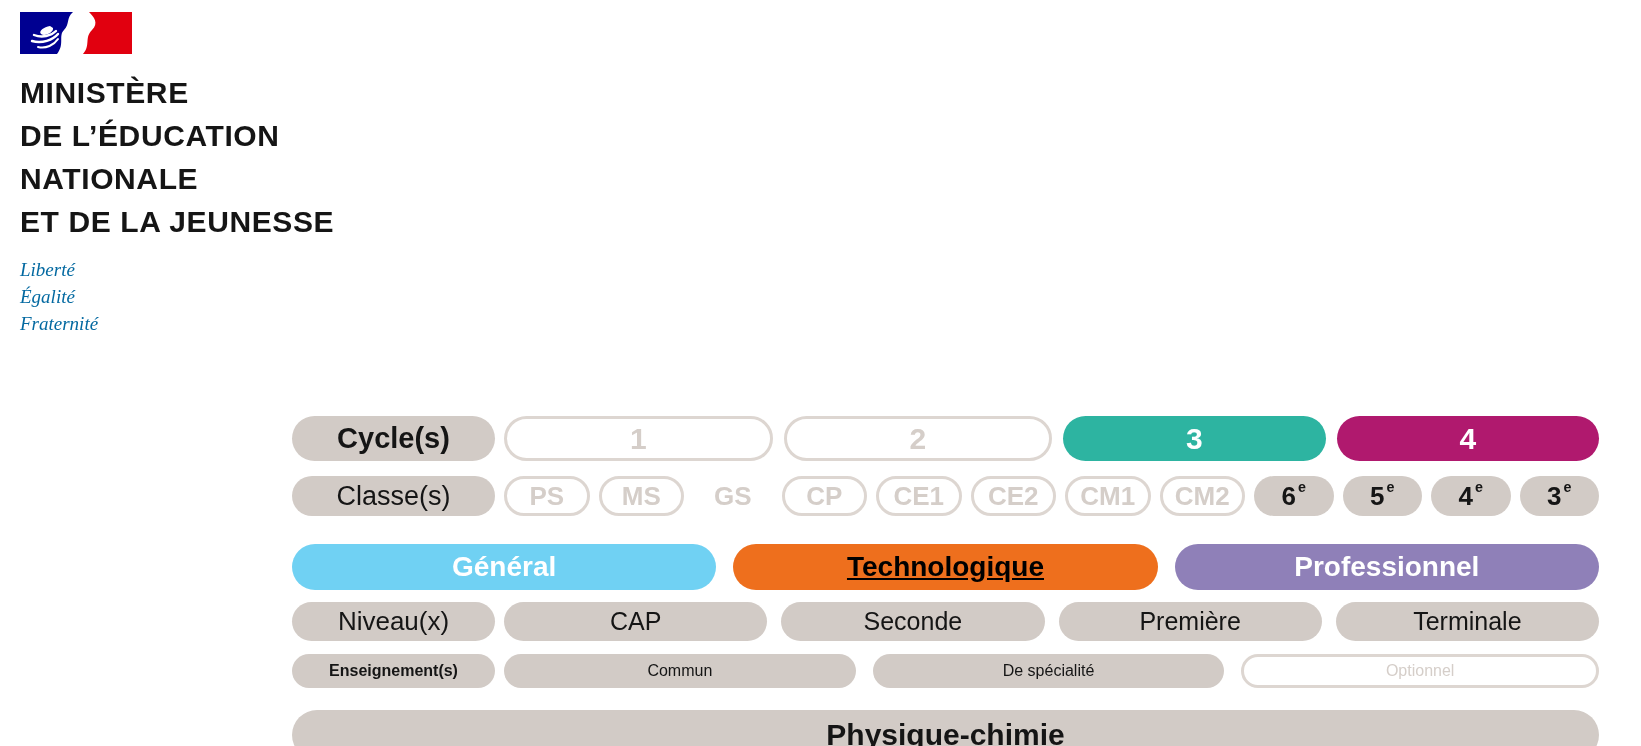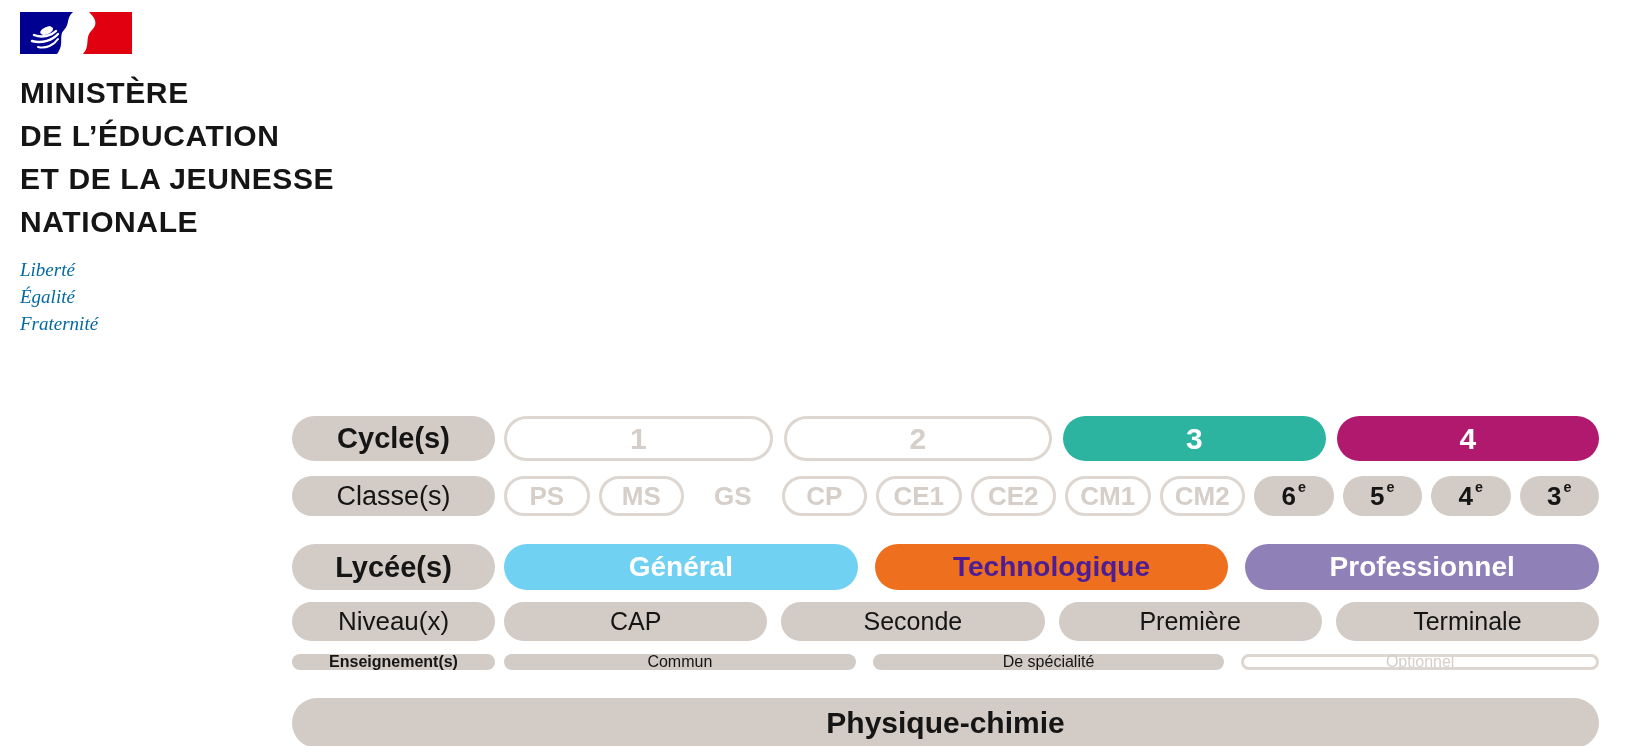--- a/index.html
+++ b/index.html
@@ -43,21 +43,21 @@
   .pill{
     border-radius:999px;display:flex;align-items:center;justify-content:center;
     box-sizing:border-box;white-space:nowrap;
   }
   .filled{background:var(--gray);color:var(--ink);}
   .outline{background:#fff;border:3px solid var(--line);color:var(--muted);}
   .ghost{background:transparent;color:var(--muted);}
   .teal{background:var(--teal);color:#fff;}
   .magenta{background:var(--magenta);color:#fff;}
   .sky{background:var(--sky);color:#fff;}
-  .orange{background:var(--orange);color:#4c1d95;}
+  .orange{background:var(--orange);color:#000000;text-decoration:underline;}
   .purple{background:var(--purple);color:#fff;}
 
   .row-cycles{height:45px;margin-bottom:15px;font-size:30px;}
   .row-cycles .cells{gap:11px;}
   .row-cycles .rlabel{font-weight:bold;font-size:29px;}
   .row-cycles .cells .pill{font-weight:bold;}
 
   .row-classes{height:40px;margin-bottom:28px;font-size:26px;}
   .row-classes .cells{gap:9px;}
   .row-classes .rlabel{font-size:27px;}
@@ -66,21 +66,21 @@
 
   .row-lycees{height:46px;margin-bottom:12px;font-size:28px;}
   .row-lycees .cells{gap:17px;}
   .row-lycees .rlabel{font-weight:bold;font-size:29px;}
   .row-lycees .cells .pill{font-weight:bold;}
 
   .row-niveaux{height:39px;margin-bottom:13px;font-size:25px;}
   .row-niveaux .cells{gap:14px;}
   .row-niveaux .rlabel{font-size:26px;}
 
-  .row-ens{height:16px;margin-bottom:28px;font-size:16px;text-align:center;}
+  .row-ens{height:34px;margin-bottom:22px;font-size:16px;text-align:center;}
   .row-ens .cells{gap:17px;}
   .row-ens .rlabel{font-weight:bold;font-size:16px;}
   .row-ens .outline{border-width:3px;}
 
   .row-subject{height:50px;}
   .row-subject .pill{flex:1 1 auto;font-weight:bold;font-size:30px;}
 </style>
 </head>
 <body>
 
@@ -89,22 +89,22 @@
     <path d="M0,0 H53 C46,6 50,12 44,18 C38,24 45,32 37,42 H0 Z" fill="#000091"></path>
     <path d="M69,0 H112 V42 H63 C71,33 64,26 72,18 C79,11 74,5 69,0 Z" fill="#e1000f"></path>
     <path d="M30,14 C24,15 18,19 21,22 C25,25 34,20 33,16 Z" fill="#ffffff"></path>
     <path d="M14,23 C22,26 31,24 36,19" stroke="#ffffff" stroke-width="2.4" fill="none" stroke-linecap="round"></path>
     <path d="M12,29 C22,32 33,28 38,22" stroke="#ffffff" stroke-width="2.4" fill="none" stroke-linecap="round"></path>
     <path d="M18,35 C26,37 34,33 38,27" stroke="#ffffff" stroke-width="2" fill="none" stroke-linecap="round"></path>
   </svg>
   <div class="ministry">
     <div>MINISTÈRE</div>
     <div>DE L’ÉDUCATION</div>
+    <div>NATIONALE</div>
     <div>ET DE LA JEUNESSE</div>
-    <div>NATIONALE</div>
   </div>
   <div class="motto">
     <div>Liberté</div>
     <div>Égalité</div>
     <div>Fraternité</div>
   </div>
 </header>
 
 <section class="matrix">
 
@@ -142,21 +142,20 @@
           <sup>e</sup>
         </div>
       <div class="pill filled">
           <span>3</span>
           <sup>e</sup>
         </div>
     </div>
   </div>
 
   <div class="row row-lycees">
-    <div class="pill filled rlabel">Lycée(s)</div>
     <div class="cells">
       <div class="pill sky">Général</div>
       <div class="pill orange">Technologique</div>
       <div class="pill purple">Professionnel</div>
     </div>
   </div>
 
   <div class="row row-niveaux">
     <div class="pill filled rlabel">Niveau(x)</div>
     <div class="cells">

